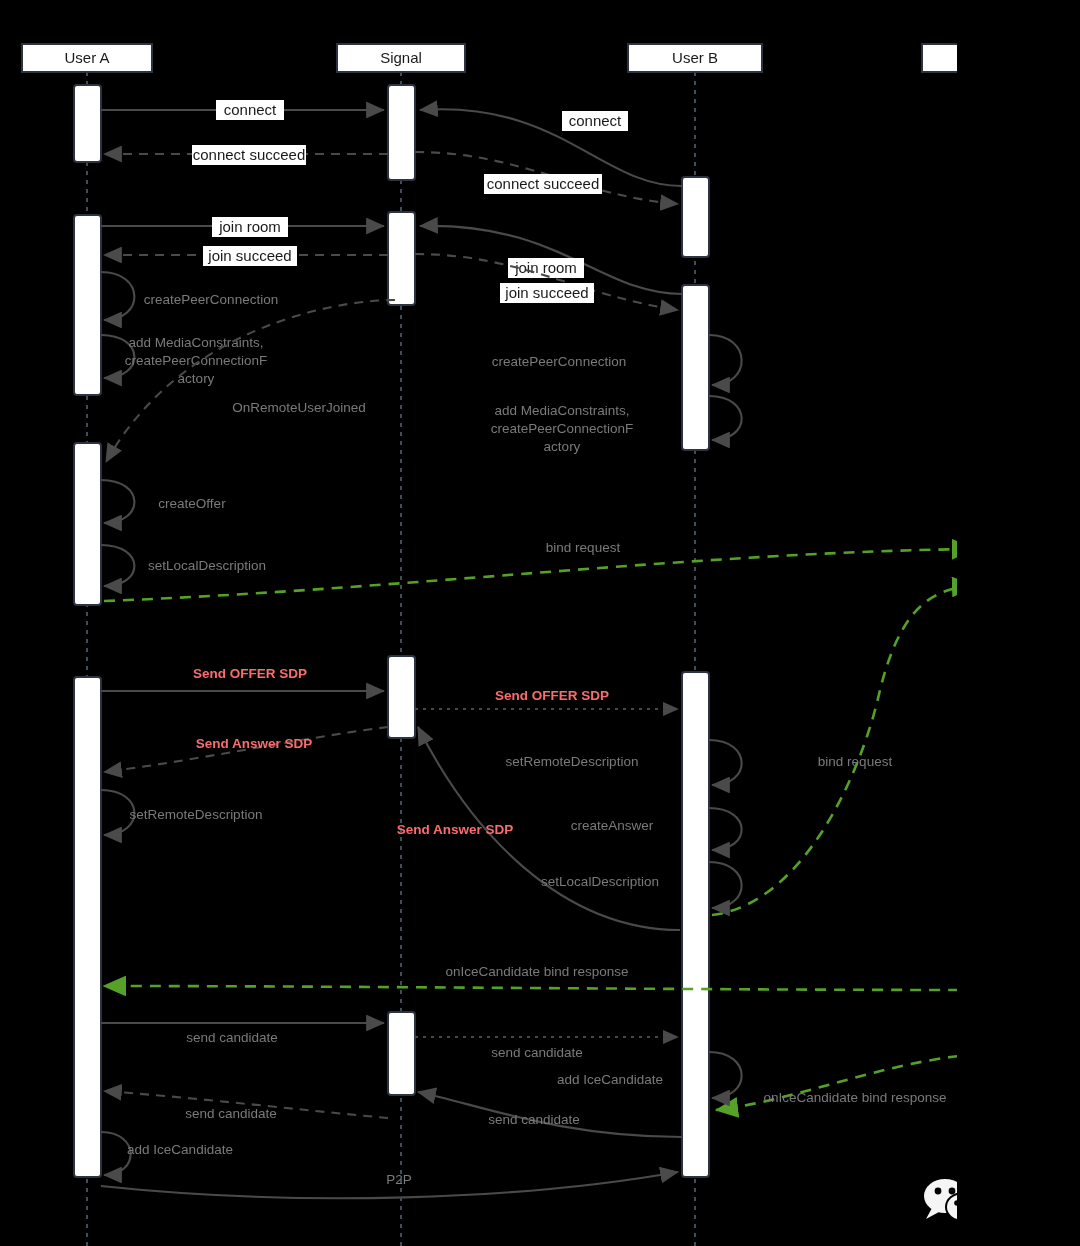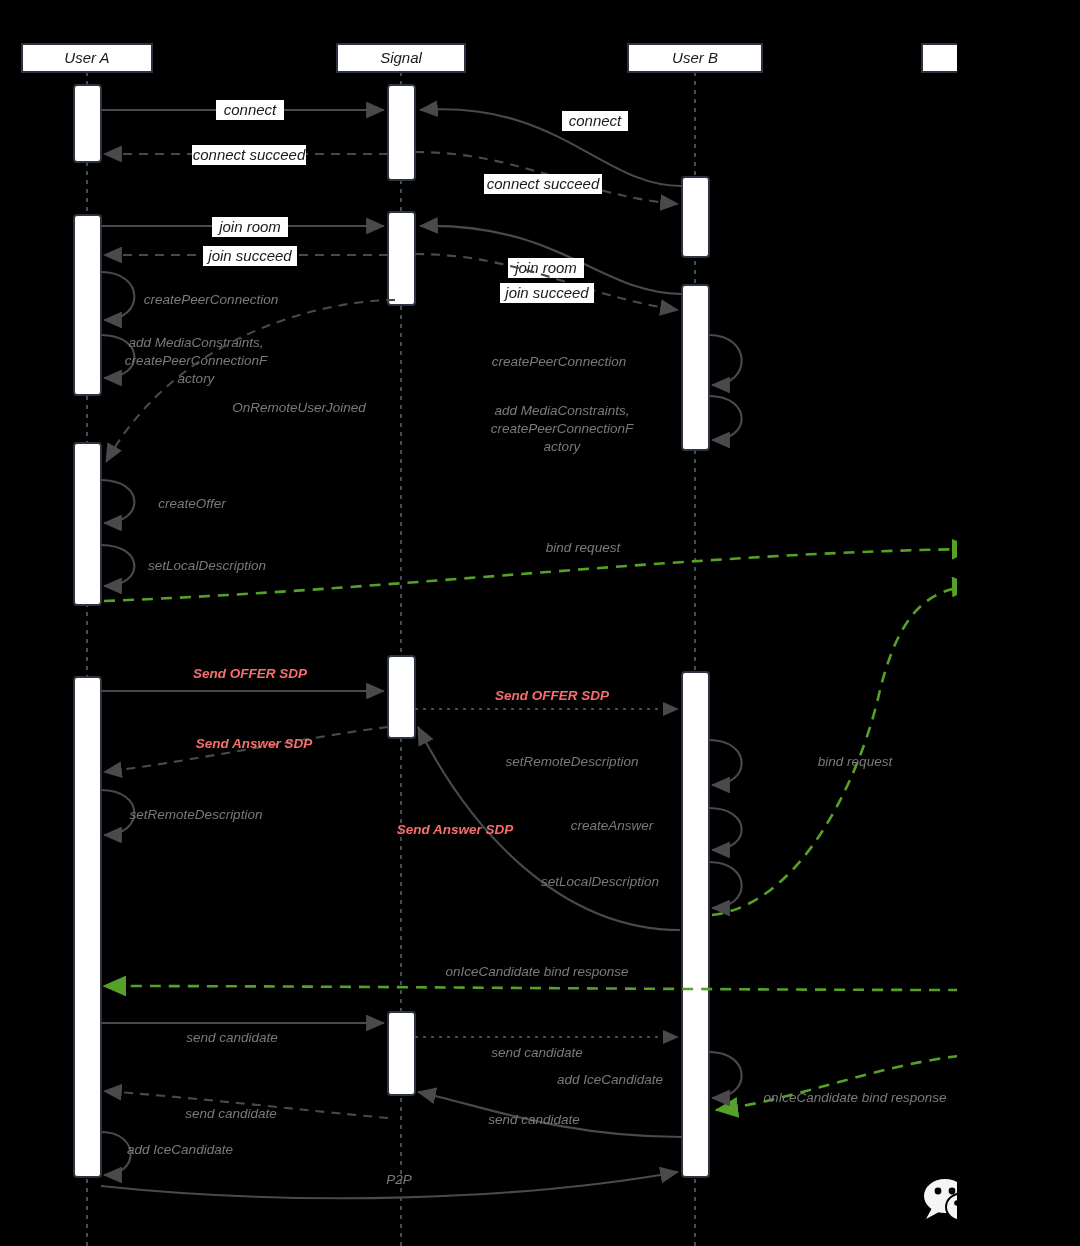--- a/index.html
+++ b/index.html
@@ -1,17 +1,17 @@
 <!DOCTYPE html>
 <html><head>
 <meta charset="utf-8">
 <style>
   html,body{margin:0;padding:0;background:#000;}
   #stage{position:relative;width:957px;height:1246px;background:#000;
-         font-family:"Liberation Sans","DejaVu Sans",sans-serif;overflow:hidden;font-style:italic;}
+         font-family:"Liberation Sans","DejaVu Sans",sans-serif;overflow:hidden;}
   svg{display:block;}
   .lifeline-box{fill:#ffffff;stroke:#2b3440;stroke-width:2;}
   .lifeline-label{font-size:15px;fill:#1a1a1a;text-anchor:middle;dominant-baseline:middle;}
   .lifeline-dash{stroke:#51606e;stroke-width:1.6;stroke-dasharray:4 5;}
   .activation{fill:#ffffff;stroke:#2b3440;stroke-width:2;rx:3;}
   .msg{stroke:#4a4a4a;stroke-width:2.1;fill:none;}
   .msg-dashed{stroke:#4a4a4a;stroke-width:2.1;fill:none;stroke-dasharray:9 7;}
   .msg-green{stroke:#56a128;stroke-width:2.6;fill:none;stroke-dasharray:11 8;}
   .msg-dot{stroke:#4a4a4a;stroke-width:1.8;fill:none;stroke-dasharray:3 5;}
   .lbl{font-size:13.5px;fill:#7a7a7a;text-anchor:middle;dominant-baseline:middle;}

